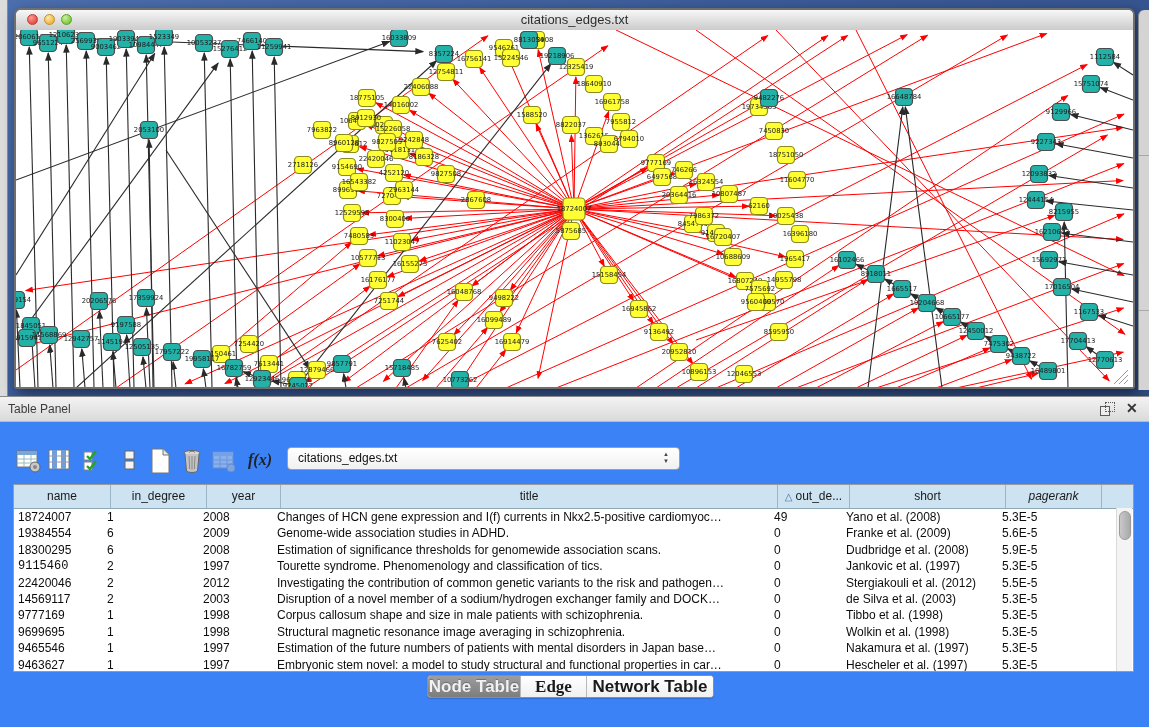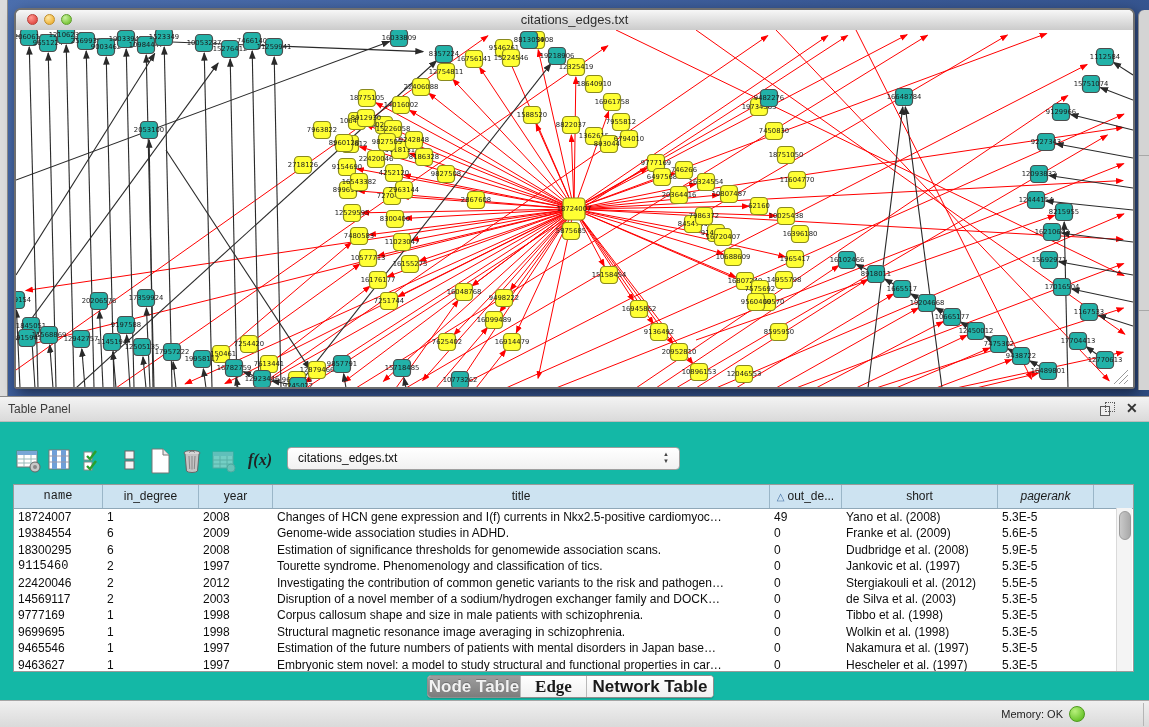--- a/index.html
+++ b/index.html
@@ -21,21 +21,21 @@
             background:linear-gradient(#f7f7f7,#cbcbcb);border-bottom:1px solid #979797;}
   .tl{position:absolute;top:4px;width:11px;height:11px;border-radius:50%;box-sizing:border-box;}
   .tl.red{left:11px;background:radial-gradient(circle at 35% 30%,#ff9a92,#e4504a 70%);border:1px solid #b93f38;}
   .tl.yel{left:28px;background:radial-gradient(circle at 35% 30%,#ffe9a8,#f0b73f 70%);border:1px solid #c08e2c;}
   .tl.grn{left:45px;background:radial-gradient(circle at 35% 30%,#c9f2a0,#7fc93f 70%);border:1px solid #5f9c2e;}
   .win-title{position:absolute;left:0;right:0;top:2px;text-align:center;
              font-size:13px;color:#2e2e2e;}
   .net-canvas{position:absolute;left:0;top:20px;width:1117px;height:357px;overflow:hidden;background:#fff;}
   .net-canvas svg{display:block;}
   
-  .table-panel{position:absolute;left:0;top:396px;width:1149px;height:331px;background:#14b8a6;}
+  .table-panel{position:absolute;left:0;top:396px;width:1149px;height:331px;background:#3b82f6;}
   .panel-header{position:absolute;left:0;top:0;width:1149px;height:24px;
                 background:linear-gradient(#f3f3f3,#dadada);border-bottom:1px solid #bcbcbc;
                 border-top:1px solid #8a8a8a;}
   .panel-title{position:absolute;left:8px;top:5px;font-size:12px;color:#3c3c3c;}
   .panel-float{position:absolute;left:1100px;top:5px;width:15px;height:14px;cursor:pointer;}
   .panel-float .sq1{position:absolute;left:0;top:4px;width:8px;height:8px;border:1px solid #5a5a5a;background:#eee;}
   .panel-float .sq2{position:absolute;left:5px;top:0;width:8px;height:8px;border:1px dotted #5a5a5a;}
   .panel-close{position:absolute;left:1126px;top:3px;font-size:14px;font-weight:bold;color:#333;cursor:pointer;}
   
   .toolbar{position:absolute;left:0;top:24px;width:1149px;height:64px;padding-left:8px;}
@@ -954,21 +954,21 @@
     <span class="tool-icon fx" style="left:248px">f(x)</span>
 
     <div class="combo">
       <span>citations_edges.txt</span>
       <span class="stepper">▲<br>▼</span>
     </div>
   </div>
 
   <div class="grid">
     <div class="grid-head" id="gridHead">
-        <div class="gh-cell" style="width: 89px; font-family: Liberation Mono, monospace;">name</div>
+        <div class="gh-cell" style="width: 97px;">name</div>
         <div class="gh-cell" style="width: 96px;">in_degree</div>
         <div class="gh-cell" style="width: 74px;">year</div>
         <div class="gh-cell" style="width: 497px;">title</div>
         <div class="gh-cell" style="width: 72px;"><span class="sort">△</span>out_de...</div>
         <div class="gh-cell" style="width: 156px;">short</div>
         <div class="gh-cell" style="width: 96px; font-style: italic;">pagerank</div>
         <div class="gh-fill"></div>
       </div>
     <div class="grid-body" id="gridBody">
         <div class="g-row">
@@ -1068,18 +1068,13 @@
   </div>
 
   <div class="tabbar">
     <div class="seg" id="segTabs">
         <div class="seg-btn active" style="width: 93px;">Node Table</div>
         <div class="seg-btn" style="width: 66px; font-family: Liberation Serif, serif;">Edge Table</div>
         <div class="seg-btn" style="width: 126px;">Network Table</div>
       </div>
   </div>
 
-  <div class="statusbar">
-    <span class="mem-label">Memory: OK</span>
-    <span class="mem-dot"></span>
-    <span class="status-sep"></span>
-  </div>
 </div>
 
 </body></html>

